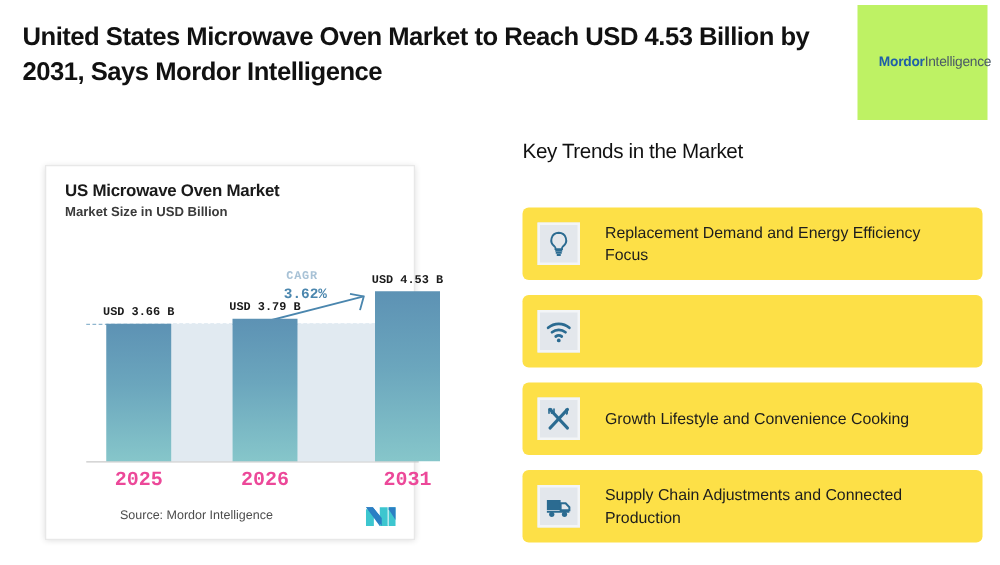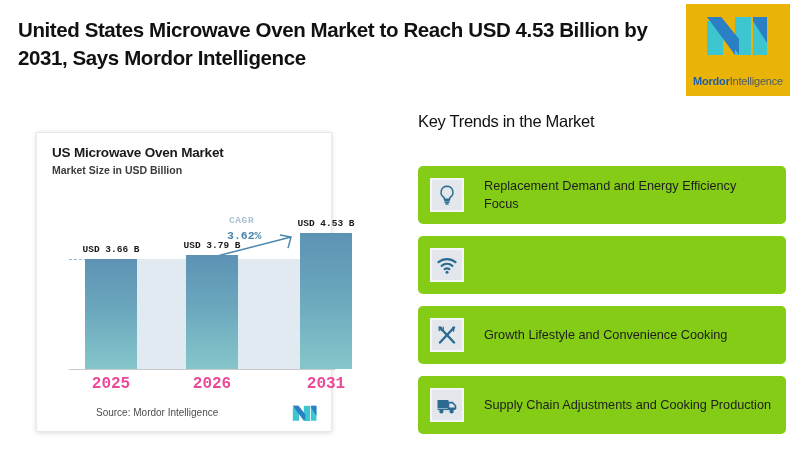--- a/index.html
+++ b/index.html
@@ -29,23 +29,23 @@
     color: #111111;
     font-stretch: condensed;
   }
 
   #logo-box {
     position: absolute;
     left: 686px;
     top: 4px;
     width: 104px;
     height: 92px;
-    background: #eab308;
+    background: #bef264;
     display: flex;
-    flex-direction: column;
+    flex-direction: row;
     align-items: center;
     justify-content: center;
     gap: 20px;
   }
   #logo-mark { width: 66px; height: 42px; display: block; }
   #logo-text {
     font-size: 11px;
     letter-spacing: -0.2px;
     white-space: nowrap;
   }
@@ -170,21 +170,21 @@
     font-weight: 400;
     color: #111111;
     letter-spacing: -0.3px;
   }
 
   .trend-card {
     position: absolute;
     left: 418px;
     width: 368px;
     height: 58px;
-    background: #84cc16;
+    background: #fde047;
     border-radius: 5px;
     display: flex;
     align-items: center;
     box-sizing: border-box;
     padding-left: 12px;
   }
   .trend-icon-tile {
     width: 34px;
     height: 34px;
     background: #e3e7ec;
@@ -302,15 +302,15 @@
     <div class="trend-card" style="top: 376px;">
       <div class="trend-icon-tile">
         <svg viewBox="0 0 22 22">
           <rect x="1.5" y="6" width="11" height="8.2" fill="#2b6b91"></rect>
           <path d="M12.5 8.6h4l3 3.2v2.4h-7z" fill="none" stroke="#2b6b91" stroke-width="1.6"></path>
           <line x1="1.5" y1="15.4" x2="19.5" y2="15.4" stroke="#2b6b91" stroke-width="1.4"></line>
           <circle cx="5.4" cy="17.4" r="2.1" fill="#2b6b91"></circle>
           <circle cx="15.6" cy="17.4" r="2.1" fill="#2b6b91"></circle>
         </svg>
       </div>
-      <div class="trend-text">Supply Chain Adjustments and Cooking Production</div>
+      <div class="trend-text">Supply Chain Adjustments and Connected Production</div>
     </div>
   </div>
 
 </body></html>

